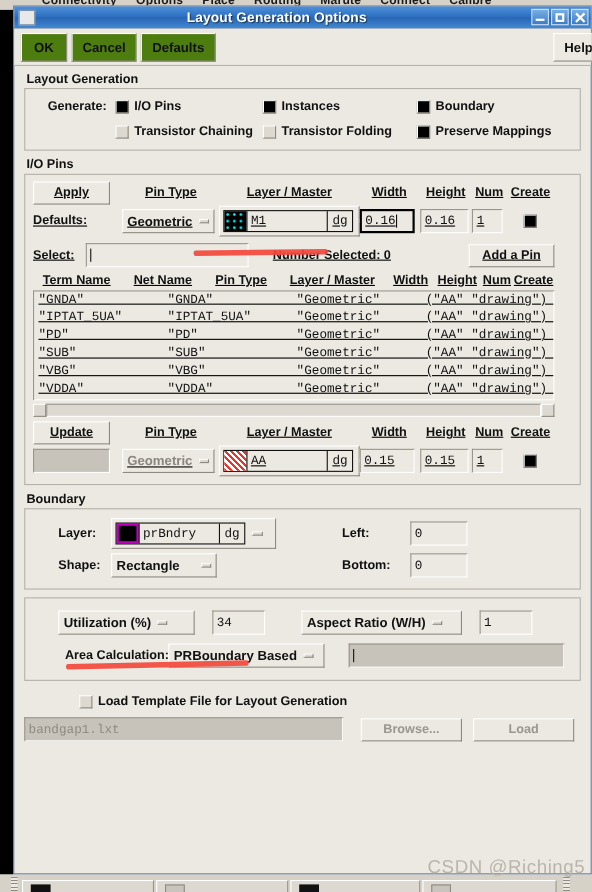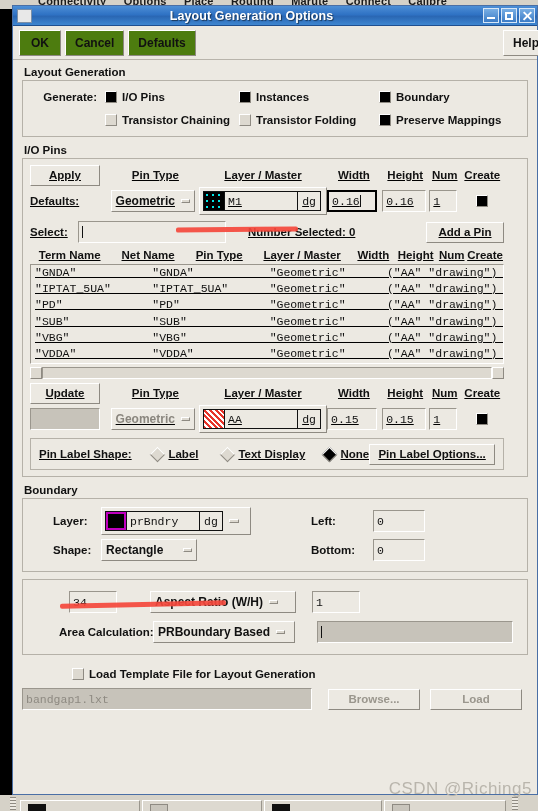--- a/index.html
+++ b/index.html
@@ -486,39 +486,20 @@
             <div style="width:32px;">
               <div class="tf" style="width:28px;">
                 <span>1</span>
               </div>
             </div>
             <div style="width:44px;display:flex;justify-content:center;">
               <div class="chk on"></div>
             </div>
           </div>
 
-          <div class="inner-frame" style="margin-top:4px;padding:4px 8px;">
-            <div class="row" style="height:22px;">
-              <div class="lbl" style="width:120px;">Pin Label Shape:</div>
-              <div class="row" style="width:74px;">
-                <div class="rad"></div>
-                <span class="chk-lbl">Label</span>
-              </div>
-              <div class="row" style="width:108px;">
-                <div class="rad"></div>
-                <span class="chk-lbl">Text Display</span>
-              </div>
-              <div class="row">
-                <div class="rad on"></div>
-                <span class="chk-lbl">None</span>
-              </div>
-              <div style="flex:1;"></div>
-              <div class="btn" style="width:132px;">Pin Label Options...</div>
-            </div>
-          </div>
 
         </div>
       </div>
 
       <div class="group">
         <div class="glabel">Boundary</div>
         <div class="gframe" style="padding:7px 8px;">
           <div class="row" style="height:30px;">
             <div class="lbl" style="width:70px;padding-left:22px;">Layer:</div>
             <div style="width:150px;">
@@ -549,20 +530,24 @@
               <span>0</span>
             </div>
           </div>
         </div>
       </div>
 
       <div class="group">
         <div class="gframe" style="padding:7px 8px;">
           <div class="row" style="height:30px;">
             <div style="width:22px;"></div>
+            <div class="om" style="width:124px;">
+              <span>Utilization (%)</span>
+              <span class="dash"></span>
+            </div>
             <div class="tf" style="width:48px;margin-left:16px;">
               <span>34</span>
             </div>
             <div class="om" style="width:146px;margin-left:33px;">
               <span>Aspect Ratio (W/H)</span>
               <span class="dash"></span>
             </div>
             <div class="tf" style="width:48px;margin-left:16px;">
               <span>1</span>
             </div>

